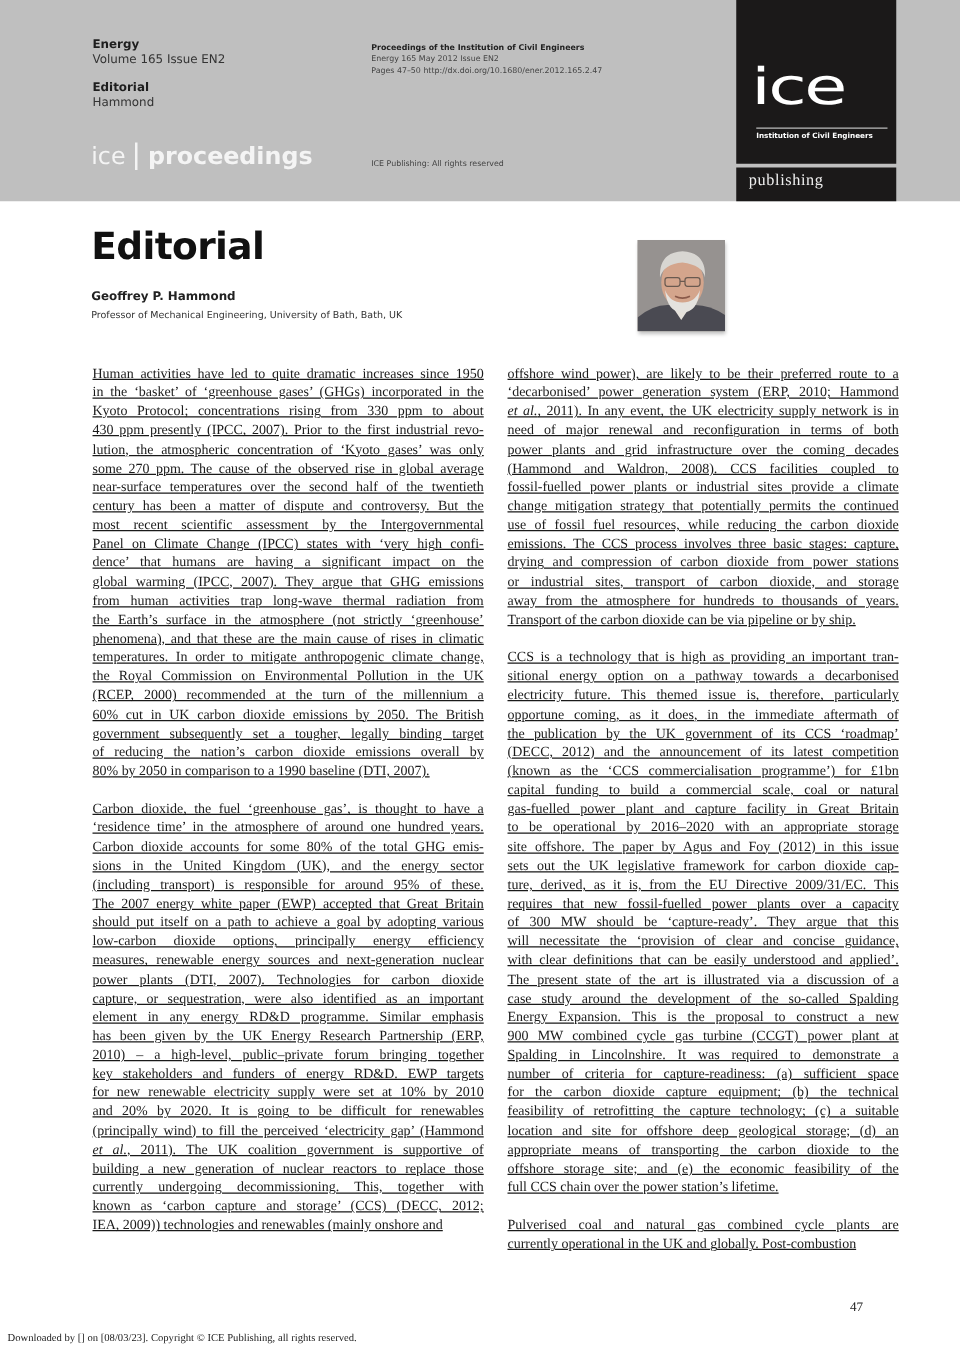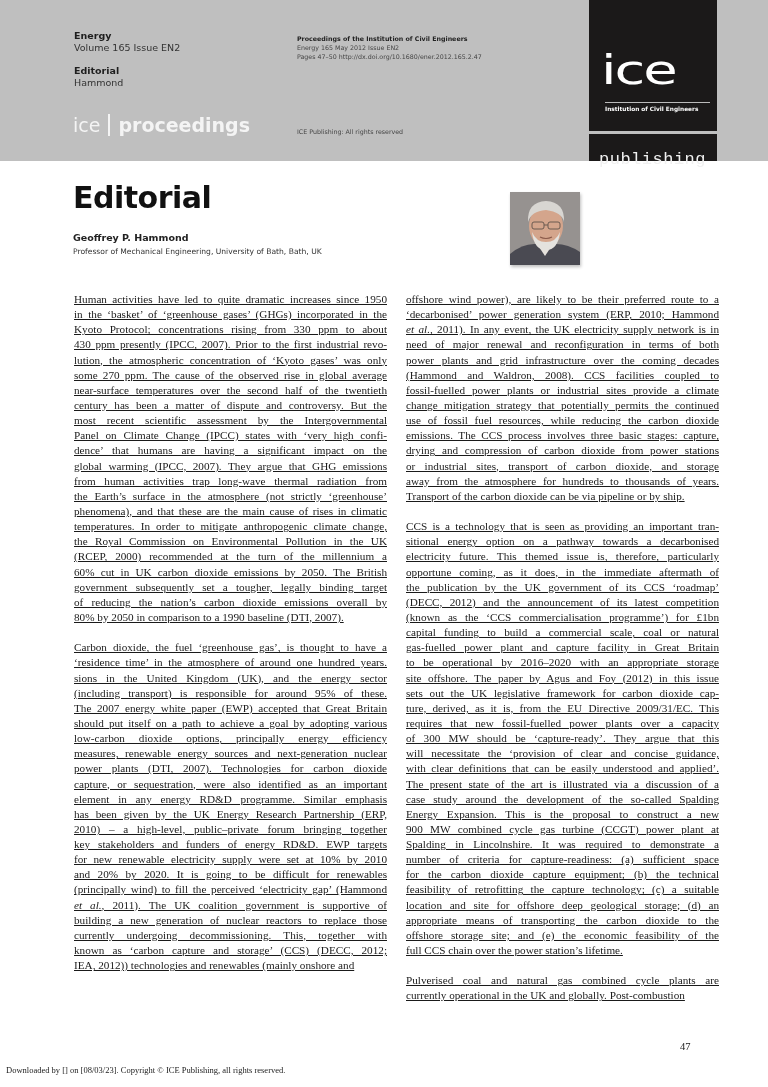--- a/index.html
+++ b/index.html
@@ -42,22 +42,22 @@
     }
     .ice-rule { position: absolute; left: 16px; top: 102px; width: 105px; height: 1px; background: #bbb; }
     .ice-sub {
       position: absolute; left: 16px; top: 106px; font-family: "DejaVu Sans", sans-serif;
       font-size: 5.8px; font-weight: bold; color: #ffffff; white-space: nowrap;
     }
     .publishing-block {
       position: absolute; left: 589px; top: 134px; width: 128px; height: 27px; background: #1b1919;
     }
     .publishing-word {
-      position: absolute; left: 10px; top: 16px; font-family: Liberation Mono, monospace;
-      font-size: 17px; color: #f0f0f0; letter-spacing: 0.5px;
+      position: absolute; left: 10px; top: 2px; font-family: Liberation Serif, serif;
+      font-size: 13px; color: #f0f0f0; letter-spacing: 0.5px;
     }
 
     
     .title {
       position: absolute; left: 73px; top: 180px; font-family: "DejaVu Sans", sans-serif;
       font-size: 30px; font-weight: bold; color: #111; letter-spacing: -0.5px;
     }
     .author-name {
       position: absolute; left: 73px; top: 232px; font-family: "DejaVu Sans", sans-serif;
       font-size: 9.5px; font-weight: bold; color: #222;
@@ -169,61 +169,62 @@
       <span class="ln">the Royal Commission on Environmental Pollution in the UK</span>
       <span class="ln">(RCEP, 2000) recommended at the turn of the millennium a</span>
       <span class="ln">60% cut in UK carbon dioxide emissions by 2050. The British</span>
       <span class="ln">government subsequently set a tougher, legally binding target</span>
       <span class="ln">of reducing the nation’s carbon dioxide emissions overall by</span>
       <span class="ln last">80% by 2050 in comparison to a 1990 baseline (DTI, 2007).</span>
     </p>
     <p>
       <span class="ln">Carbon dioxide, the fuel ‘greenhouse gas’, is thought to have a</span>
       <span class="ln">‘residence time’ in the atmosphere of around one hundred years.</span>
+      <span class="ln">Carbon dioxide accounts for some 80% of the total GHG emis-</span>
       <span class="ln">sions in the United Kingdom (UK), and the energy sector</span>
       <span class="ln">(including transport) is responsible for around 95% of these.</span>
       <span class="ln">The 2007 energy white paper (EWP) accepted that Great Britain</span>
       <span class="ln">should put itself on a path to achieve a goal by adopting various</span>
       <span class="ln">low-carbon dioxide options, principally energy efficiency</span>
       <span class="ln">measures, renewable energy sources and next-generation nuclear</span>
       <span class="ln">power plants (DTI, 2007). Technologies for carbon dioxide</span>
       <span class="ln">capture, or sequestration, were also identified as an important</span>
       <span class="ln">element in any energy RD&amp;D programme. Similar emphasis</span>
       <span class="ln">has been given by the UK Energy Research Partnership (ERP,</span>
       <span class="ln">2010) – a high-level, public–private forum bringing together</span>
       <span class="ln">key stakeholders and funders of energy RD&amp;D. EWP targets</span>
       <span class="ln">for new renewable electricity supply were set at 10% by 2010</span>
       <span class="ln">and 20% by 2020. It is going to be difficult for renewables</span>
       <span class="ln">(principally wind) to fill the perceived ‘electricity gap’ (Hammond</span>
       <span class="ln"><i>et al.</i>, 2011). The UK coalition government is supportive of</span>
       <span class="ln">building a new generation of nuclear reactors to replace those</span>
       <span class="ln">currently undergoing decommissioning. This, together with</span>
       <span class="ln">known as ‘carbon capture and storage’ (CCS) (DECC, 2012;</span>
-      <span class="ln last">IEA, 2012)) technologies and renewables (mainly onshore and</span>
+      <span class="ln last">IEA, 2009)) technologies and renewables (mainly onshore and</span>
     </p>
   </div>
 <div class="col col-right" id="col-right">
     <p>
       <span class="ln">offshore wind power), are likely to be their preferred route to a</span>
       <span class="ln">‘decarbonised’ power generation system (ERP, 2010; Hammond</span>
       <span class="ln"><i>et al.</i>, 2011). In any event, the UK electricity supply network is in</span>
       <span class="ln">need of major renewal and reconfiguration in terms of both</span>
       <span class="ln">power plants and grid infrastructure over the coming decades</span>
       <span class="ln">(Hammond and Waldron, 2008). CCS facilities coupled to</span>
       <span class="ln">fossil-fuelled power plants or industrial sites provide a climate</span>
       <span class="ln">change mitigation strategy that potentially permits the continued</span>
       <span class="ln">use of fossil fuel resources, while reducing the carbon dioxide</span>
       <span class="ln">emissions. The CCS process involves three basic stages: capture,</span>
       <span class="ln">drying and compression of carbon dioxide from power stations</span>
       <span class="ln">or industrial sites, transport of carbon dioxide, and storage</span>
       <span class="ln">away from the atmosphere for hundreds to thousands of years.</span>
       <span class="ln last">Transport of the carbon dioxide can be via pipeline or by ship.</span>
     </p>
     <p>
-      <span class="ln">CCS is a technology that is seen as providing an important tran-</span>
+      <span class="ln">CCS is a technology that is high as providing an important tran-</span>
       <span class="ln">sitional energy option on a pathway towards a decarbonised</span>
       <span class="ln">electricity future. This themed issue is, therefore, particularly</span>
       <span class="ln">opportune coming, as it does, in the immediate aftermath of</span>
       <span class="ln">the publication by the UK government of its CCS ‘roadmap’</span>
       <span class="ln">(DECC, 2012) and the announcement of its latest competition</span>
       <span class="ln">(known as the ‘CCS commercialisation programme’) for £1bn</span>
       <span class="ln">capital funding to build a commercial scale, coal or natural</span>
       <span class="ln">gas-fuelled power plant and capture facility in Great Britain</span>
       <span class="ln">to be operational by 2016–2020 with an appropriate storage</span>
       <span class="ln">site offshore. The paper by Agus and Foy (2012) in this issue</span>

